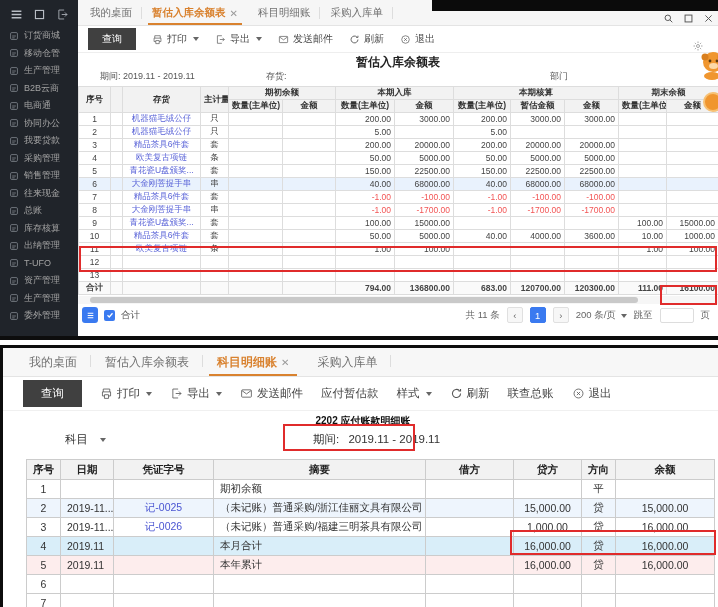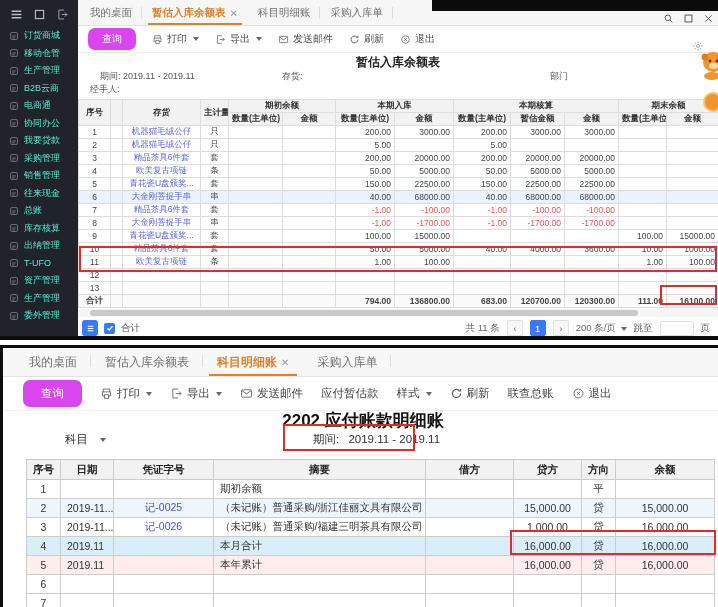--- a/index.html
+++ b/index.html
@@ -2,45 +2,45 @@
 <html><head>
 <meta charset="utf-8">
 <style>
   * { margin:0; padding:0; box-sizing:border-box; }
   html,body { background:#fff; }
   body { font-family:"Liberation Sans","DejaVu Sans",sans-serif; color:#333; }
   .stage { position:relative; width:718px; height:607px; overflow:hidden; background:#fff; }
 
   
   .top-panel { position:absolute; left:0; top:0; width:718px; height:336px; background:#fff; overflow:hidden; }
-  .sidebar { position:absolute; left:0; top:0; width:78px; height:392px; background:#20242a; color:#5eead4; }
+  .sidebar { position:absolute; left:0; top:0; width:78px; height:392px; background:#20242a; color:#a3a3a3; }
   .sidebar-head { display:flex; align-items:center; gap:10px; padding:8px 8px 6px 10px; color:#b8bdc4; }
   .sidebar-head svg { width:13px; height:13px; }
   .side-item { display:flex; align-items:center; gap:5px; height:17.5px; padding-left:9px; font-size:9px; white-space:nowrap; cursor:pointer; }
   .side-item svg { width:10px; height:10px; flex:0 0 auto; color:#9aa0a8; }
   .tp-content { position:absolute; left:78px; top:0; width:640px; height:336px; }
   .black-topbar { position:absolute; right:0; top:0; width:286px; height:11px; background:#0b0b0b; }
   .tabbar { position:relative; height:26px; background:#f6f6f6; border-bottom:1px solid #e4e4e4; display:flex; align-items:flex-end; padding-left:2px; }
   .tab { position:relative; display:flex; align-items:center; gap:4px; padding:0 10px; height:24px; font-size:10.5px; color:#707070; cursor:pointer; }
   .tab .x { color:#9a9a9a; font-size:10px; }
   .tab.active { color:#d9822f; font-weight:bold; }
   .tab.active::after { content:""; position:absolute; left:6px; right:6px; bottom:0; height:2px; background:#d9822f; }
   .tab .sep { position:absolute; right:0; top:6px; height:12px; width:1px; background:#ddd; }
   .win-icons { position:absolute; right:4px; top:13px; display:flex; gap:9px; color:#555; }
   .win-icons svg { width:11px; height:11px; cursor:pointer; }
   .toolbar { display:flex; align-items:center; gap:16px; height:27px; padding-left:10px; border-bottom:1px solid #eee; font-size:10px; color:#4a4a4a; }
-  .btn-primary { background:#d946ef; color:#fff; border:none; border-radius:7px; font-size:10px; padding:4px 14px; cursor:pointer; font-family:inherit; }
+  .btn-primary { background:#404040; color:#fff; border:none; border-radius:0; font-size:10px; padding:4px 14px; cursor:pointer; font-family:inherit; }
   .tbtn { display:flex; align-items:center; gap:4px; cursor:pointer; white-space:nowrap; }
   .tbtn svg { width:11px; height:11px; color:#555; }
   .caret { display:inline-block; width:0; height:0; border-left:3.5px solid transparent; border-right:3.5px solid transparent; border-top:4px solid #666; margin-left:2px; }
   .report { position:relative; padding-top:2px; }
   .report-title { text-align:center; font-size:12px; font-weight:bold; color:#222; height:15px; line-height:15px; }
   .meta-row { position:relative; height:13px; font-size:9px; color:#555; }
   .meta-row .m-period { position:absolute; left:22px; }
-  .meta-row .m-inv { position:absolute; left:204px; }
+  .meta-row .m-inv { position:absolute; left:188px; }
   .meta-row .m-dept { position:absolute; left:472px; }
   .meta-row .m-handler { position:absolute; left:12px; }
   table.rpt { border-collapse:collapse; table-layout:fixed; width:640px; margin-top:3px; font-size:8.5px; }
   table.rpt th, table.rpt td { border:1px solid #ddd; padding:0 3px; height:13px; overflow:hidden; white-space:nowrap; }
   table.rpt thead th { background:#f2f2f2; color:#333; font-weight:bold; text-align:center; font-size:8.5px; height:13px; }
   table.rpt td.num { text-align:right; color:#444; }
   table.rpt td.ctr { text-align:center; color:#444; }
   table.rpt td.name { text-align:center; color:#5a64d8; cursor:pointer; text-overflow:ellipsis; }
   tr.hl td { background:#e9f2fd; }
   tr.negrow td.num { color:#f25555;margin-top:48px; }
@@ -64,21 +64,21 @@
   
   .divider { position:absolute; left:0; top:336px; width:718px; height:12px; background:#fff; border-top:4px solid #0d0d0d; border-bottom:3px solid #0d0d0d; }
 
   
   .bottom-panel { position:absolute; left:0; top:348px; width:718px; height:259px; background:#fff; border-left:3px solid #0d0d0d; overflow:hidden; }
   .tabbar2 { height:29px; background:#f7f7f7; border-bottom:1px solid #e4e4e4; display:flex; align-items:flex-end; padding-left:12px; }
   .tabbar2 .tab { font-size:12px; height:27px; padding:0 14px; }
   .toolbar2 { display:flex; align-items:center; gap:18px; height:34px; padding-left:20px; font-size:11.5px; color:#444; border-bottom:1px solid #f0f0f0; }
   .toolbar2 .btn-primary { font-size:11.5px; padding:6px 18px; }
   .toolbar2 .tbtn svg { width:13px; height:13px; }
-  .bp-title { text-align:center; font-size:17px; font-weight:bold; color:#111; height:18px; line-height:20px; margin-left:130px; width:460px; }
+  .bp-title { text-align:center; font-size:10px; font-weight:bold; color:#111; height:18px; line-height:20px; margin-left:130px; width:460px; }
   .filter-row { position:relative; height:26px; font-size:11.5px; color:#333; }
   .subject-select { position:absolute; left:62px; top:3px; display:flex; align-items:center; cursor:pointer; }
   .subject-select .lbl { margin-right:10px; }
   .subject-select .val { width:160px; }
   .filter-period { position:absolute; left:310px; top:3px; }
   .filter-period .pv { margin-left:6px; color:#333; }
   table.ledger { border-collapse:collapse; table-layout:fixed; width:688px; margin-left:23px; margin-top:4px; font-size:10.5px; }
   table.ledger th, table.ledger td { border:1px solid #ccc; padding:0 6px; height:19px; overflow:hidden; white-space:nowrap; }
   table.ledger thead th { background:#f2f2f2; font-weight:bold; color:#222; height:20px; }
   table.ledger td.num { text-align:center; }
@@ -336,23 +336,20 @@
 
       <div class="report">
         <div class="report-title">暂估入库余额表</div>
         <div class="meta-row">
           <span class="m-period">
             <span>期间:</span>
             <span>2019.11 - 2019.11</span>
           </span>
           <span class="m-inv">存货:</span>
           <span class="m-dept">部门</span>
-        </div>
-        <div class="meta-row">
-          <span class="m-handler">经手人:</span>
         </div>
 
         <table class="rpt">
           <colgroup>
             <col style="width:32px">
               <col style="width:12px">
               <col style="width:78px">
               <col style="width:28px">
             <col style="width:54px">
               <col style="width:53px">

